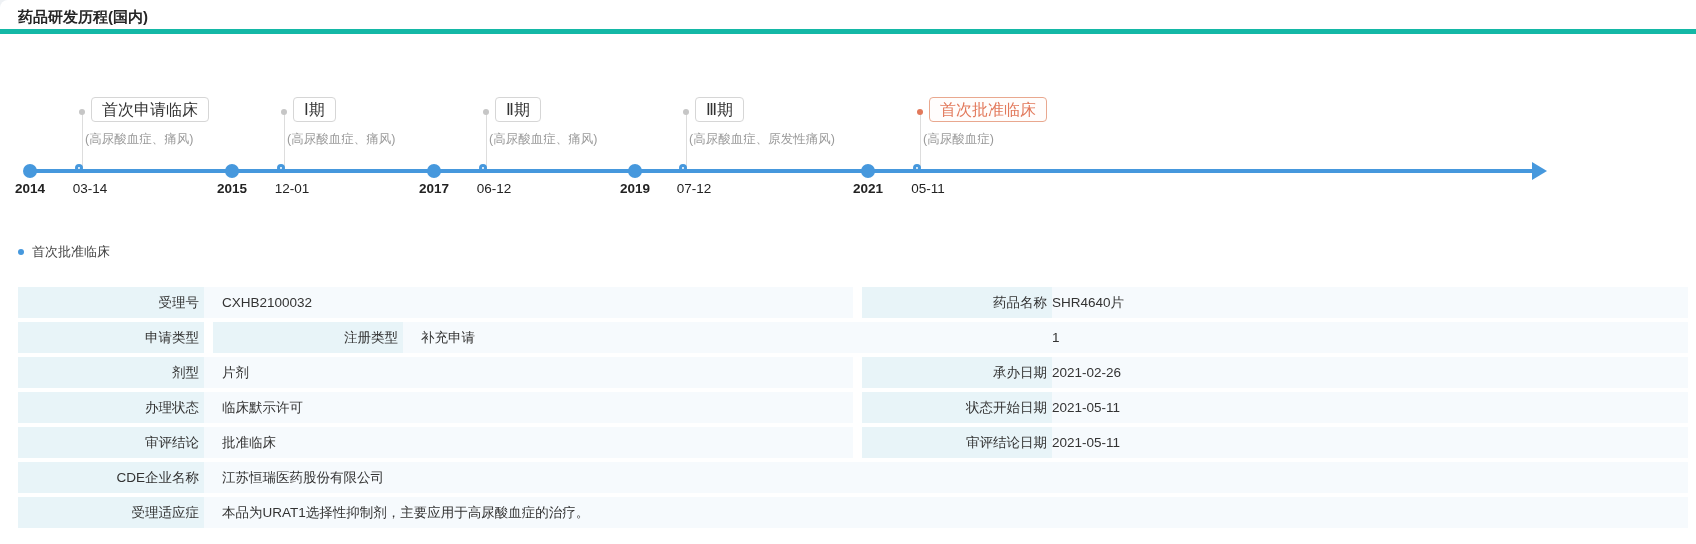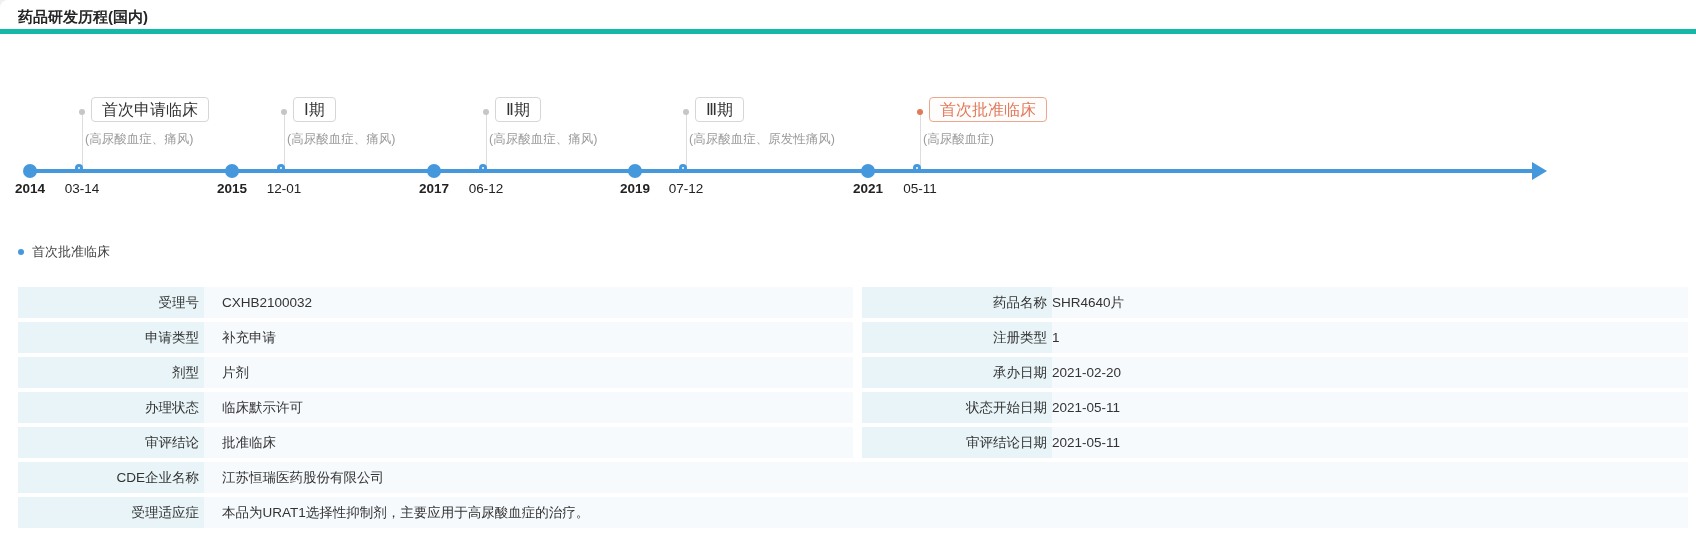--- a/index.html
+++ b/index.html
@@ -38,21 +38,21 @@
   }
   .year-label {
     position:absolute; top:121px; left:0; transform:translateX(-50%);
     font-size:13.5px; font-weight:bold; color:#222; white-space:nowrap;
   }
   .event-circle {
     position:absolute; left:-7px; top:104px; width:8px; height:8px;
     background:#fff; border:3px solid var(--accent,#4698dd); border-radius:50%;
   }
   .date-label {
-    position:absolute; top:121px; left:0; transform:translateX(-50%);
+    position:absolute; top:121px; left:8px; transform:translateX(-50%);
     font-size:13.5px; color:#222; white-space:nowrap;
   }
   .stem { position:absolute; left:0; top:52px; width:1px; height:57px; background:#ddd; }
   .stem-dot {
     position:absolute; left:-3px; top:49px; width:6px; height:6px;
     border-radius:50%; background:#c6c6c6;
   }
   .ms-box {
     position:absolute; left:9px; top:37px; height:25px; line-height:23px;
     padding:0 10px; border:1px solid #d6d6d6; border-radius:4px;
@@ -178,30 +178,30 @@
   <div class="detail-table">
   <div class="t-row">
     <div class="cell lbl lbl-l">受理号</div>
     <div class="cell val val-l">CXHB2100032</div>
     <div class="cell lbl lbl-r">药品名称</div>
     <div class="cell val val-r">SHR4640片</div>
   </div>
 
   <div class="t-row">
     <div class="cell lbl lbl-l">申请类型</div>
+    <div class="cell lbl lbl-r">注册类型</div>
     <div class="cell val val-l">补充申请</div>
-    <div class="cell lbl lbl-r">注册类型</div>
     <div class="cell val val-r">1</div>
   </div>
 
   <div class="t-row">
     <div class="cell lbl lbl-l">剂型</div>
     <div class="cell val val-l">片剂</div>
     <div class="cell lbl lbl-r">承办日期</div>
-    <div class="cell val val-r">2021-02-20</div>
+    <div class="cell val val-r">2021-02-26</div>
   </div>
 
   <div class="t-row">
     <div class="cell lbl lbl-l">办理状态</div>
     <div class="cell val val-l">临床默示许可</div>
     <div class="cell lbl lbl-r">状态开始日期</div>
     <div class="cell val val-r">2021-05-11</div>
   </div>
 
   <div class="t-row">

